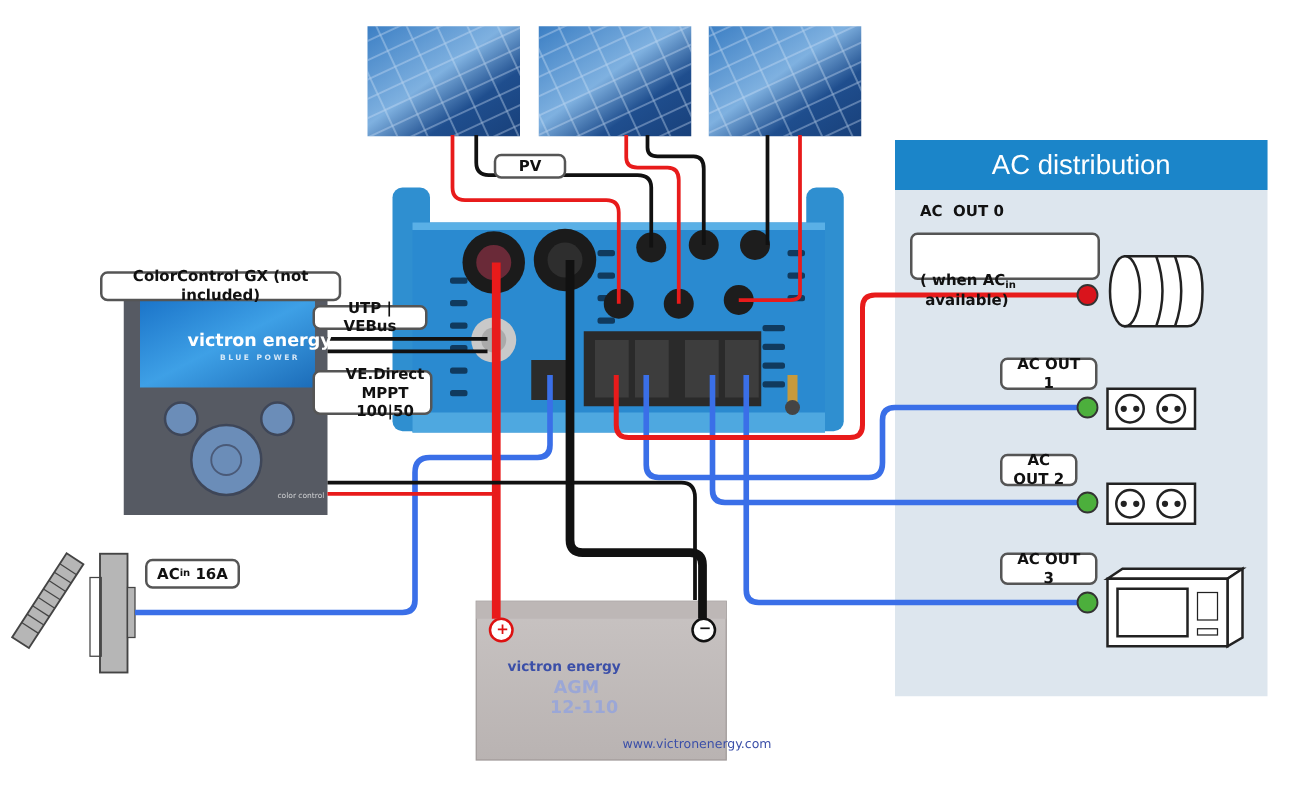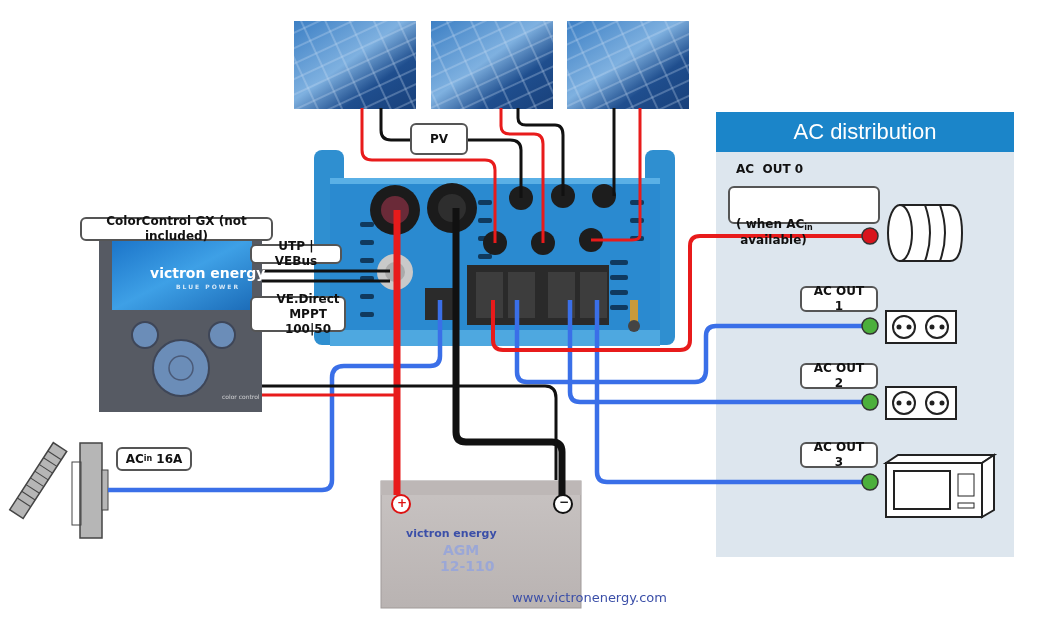--- a/index.html
+++ b/index.html
@@ -216,36 +216,36 @@
     </g>
   </svg>
 
   <div class="brand" style="left:150px;top:265px;font-size:14px;">victron energy</div>
   <div class="brand" style="left:176px;top:283px;font-size:6px;letter-spacing:2px;opacity:.8;">BLUE POWER</div>
   <div class="brand" style="left:222px;top:393px;font-size:6px;font-weight:normal;opacity:.7;">color control</div>
 
   <div class="bat-text" style="left:406px;top:527px;font-size:11px;color:#3b4fa8;font-weight:bold;">victron energy</div>
   <div class="bat-text" style="left:443px;top:542px;font-size:14px;color:#9ba7d6;font-weight:bold;">AGM</div>
   <div class="bat-text" style="left:440px;top:558px;font-size:14px;color:#9ba7d6;font-weight:bold;">12-110</div>
-  <div class="bat-text" style="left:512px;top:590px;font-size:13px;color:#3b4fa8;">www.victronenergy.com</div>
+  <div class="bat-text" style="left:498px;top:590px;font-size:10px;color:#3b4fa8;">www.victronenergy.com</div>
   <div class="bat-text" style="left:397px;top:496px;font-size:12px;color:#d11;font-weight:bold;">+</div>
   <div class="bat-text" style="left:559px;top:495px;font-size:12px;color:#111;font-weight:bold;">−</div>
 
   <div class="lbl" style="left:80px;top:194px;width:193px;height:24px;margin-top:23px;">ColorControl GX (not included)</div>
   <div class="lbl" style="left:250px;top:244px;width:92px;height:20px;">UTP | VEBus</div>
   <div class="lbl" style="left:250px;top:296px;width:96px;height:36px;flex-direction:column;padding-left:26px;">
     <span>VE.Direct</span>
     <span>MPPT 100|50</span>
   </div>
-  <div class="lbl" style="left:410px;top:123px;width:58px;height:32px;">PV</div>
+  <div class="lbl" style="left:395px;top:123px;width:58px;height:20px;">PV</div>
   <div class="lbl" style="left:116px;top:447px;width:76px;height:24px;">
     <span>AC</span>
       <sub>in</sub>
       <span style="white-space:pre"> 16A</span>
   </div>
   <div class="lbl left" style="left:728px;top:186px;width:152px;height:38px;flex-direction:column;align-items:flex-start;justify-content:center;gap:40px;">
     <span style="white-space:pre">AC  OUT 0</span>
     <span><span>( when AC</span><sub>in</sub><span style="white-space:pre"> available)</span></span>
   </div>
   <div class="lbl" style="left:800px;top:286px;width:78px;height:26px;">AC OUT 1</div>
-  <div class="lbl" style="left:800px;top:363px;width:78px;height:26px;">AC OUT 2</div>
+  <div class="lbl" style="left:800px;top:363px;width:62px;height:26px;">AC OUT 2</div>
   <div class="lbl" style="left:800px;top:442px;width:78px;height:26px;">AC OUT 3</div>
 </div>
 
 </body></html>

